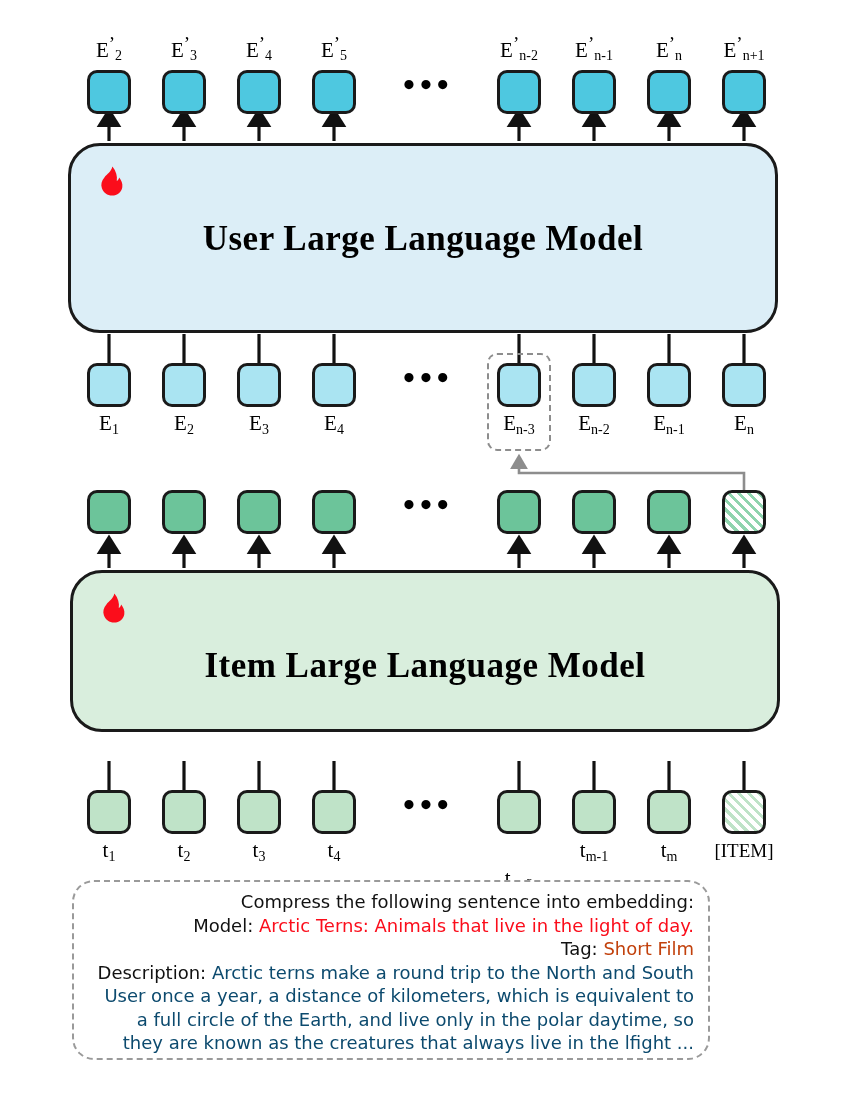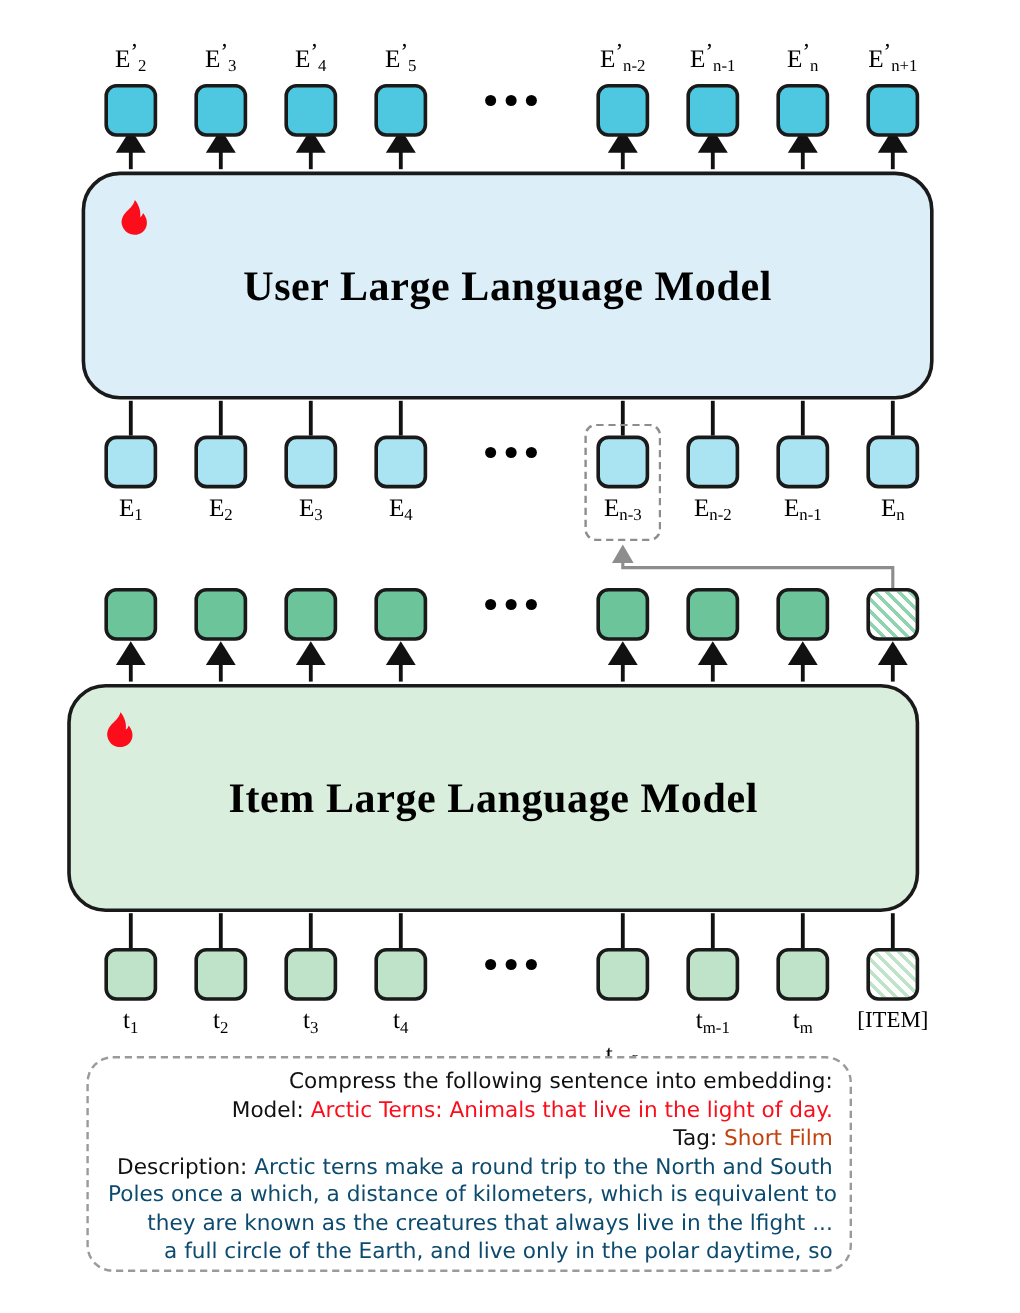--- a/index.html
+++ b/index.html
@@ -199,21 +199,21 @@
   <div class="cell mid-green" style="left:87px;top:490px;"></div>
   <div class="cell mid-green" style="left:162px;top:490px;"></div>
   <div class="cell mid-green" style="left:237px;top:490px;"></div>
   <div class="cell mid-green" style="left:312px;top:490px;"></div>
   <div class="cell mid-green" style="left:497px;top:490px;"></div>
   <div class="cell mid-green" style="left:572px;top:490px;"></div>
   <div class="cell mid-green" style="left:647px;top:490px;"></div>
   <div class="cell hatch-green" style="left:722px;top:490px;"></div>
   <div class="dots" style="left:403px;top:500px;">•••</div>
 
-  <div class="llm item" style="left:56px;top:570px;width:710px;height:190px;padding-left:48px;">
+  <div class="llm item" style="left:70px;top:570px;width:710px;height:162px;padding-left:48px;">
     <svg class="flame" style="left:28px;top:20px;" viewBox="0 0 26 32" xmlns="http://www.w3.org/2000/svg">
       <path d="M13.4,0.6 C12.0,6.0 8.2,8.0 5.4,11.4 C2.6,14.8 1.6,18.3 2.9,22.2
                C4.3,26.6 8.4,29.6 13.1,29.6 C18.4,29.6 22.6,26.0 23.3,21.2
                C23.9,17.2 22.3,14.3 20.2,11.5 C19.7,13.4 18.9,14.5 17.8,15.0
                C18.5,10.4 17.2,5.2 13.4,0.6 Z" fill="#fb0d1b"></path>
     </svg>
     <div class="title" style="top:73px;">Item Large Language Model</div>
   </div>
 
   <div class="cell light-green" style="left:87px;top:790px;"></div>
@@ -233,18 +233,18 @@
   <div class="celllabel" style="left:484px;top:868px;"><span>t</span><sub>m-2</sub></div>
   <div class="celllabel" style="left:559px;top:840px;"><span>t</span><sub>m-1</sub></div>
   <div class="celllabel" style="left:634px;top:840px;"><span>t</span><sub>m</sub></div>
   <div class="celllabel" style="left:709px;top:841px;font-size:19px;"><span>[ITEM]</span></div>
 
   <div class="prompt" style="left:72px;top:880px;width:638px;height:180px;">
     <div class="ln">Compress the following sentence into embedding:</div>
     <div class="ln"><span>Model:</span> <span class="c-red">Arctic Terns: Animals that live in the light of day.</span></div>
     <div class="ln"><span>Tag:</span> <span class="c-green">Short Film</span></div>
     <div class="ln"><span>Description:</span> <span class="c-blue">Arctic terns make a round trip to the North and South</span></div>
-    <div class="ln c-blue">Poles once a which, a distance of kilometers, which is equivalent to</div>
+    <div class="ln c-blue">User once a year, a distance of kilometers, which is equivalent to</div>
+    <div class="ln c-blue">a full circle of the Earth, and live only in the polar daytime, so</div>
     <div class="ln c-blue">they are known as the creatures that always live in the lfight ...</div>
-    <div class="ln c-blue">a full circle of the Earth, and live only in the polar daytime, so</div>
   </div>
 
 </div>
 
 </body></html>

